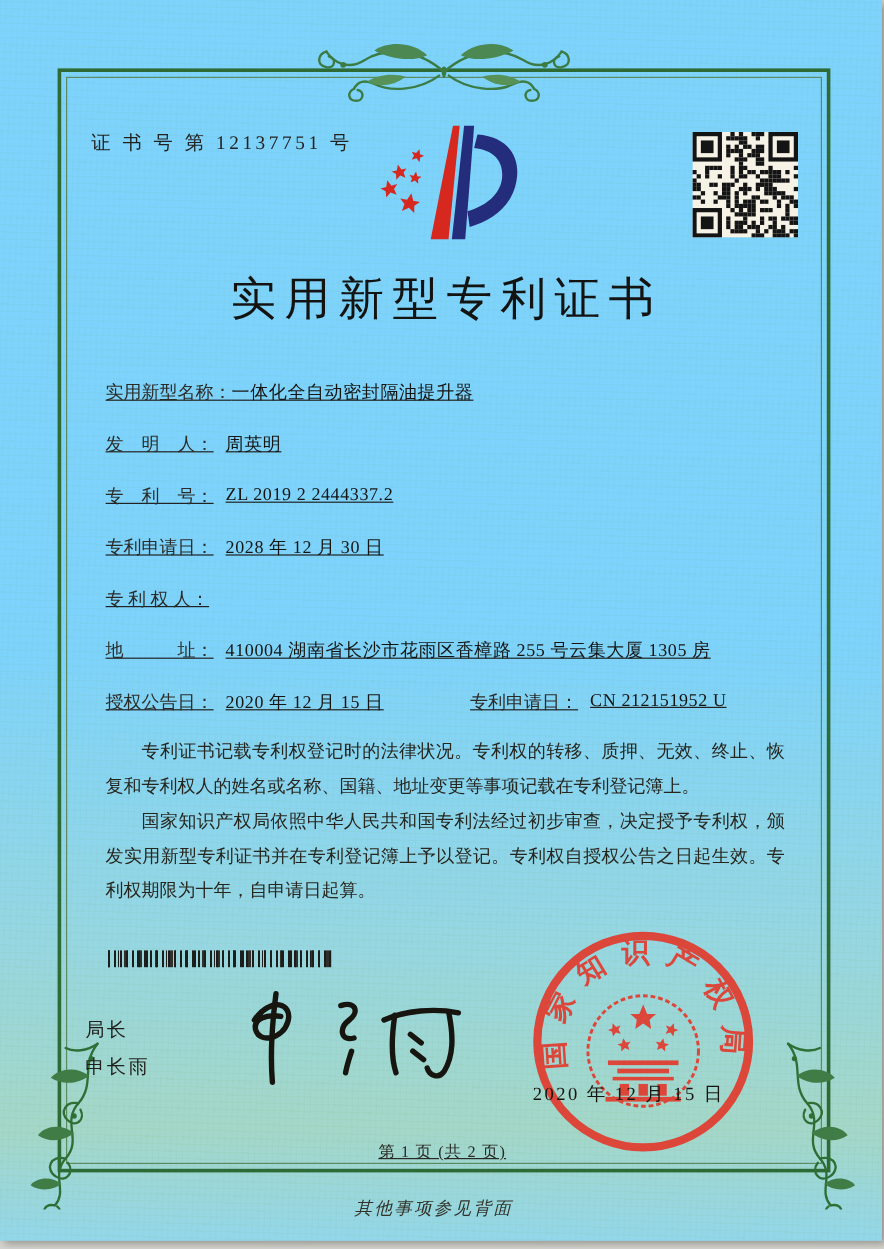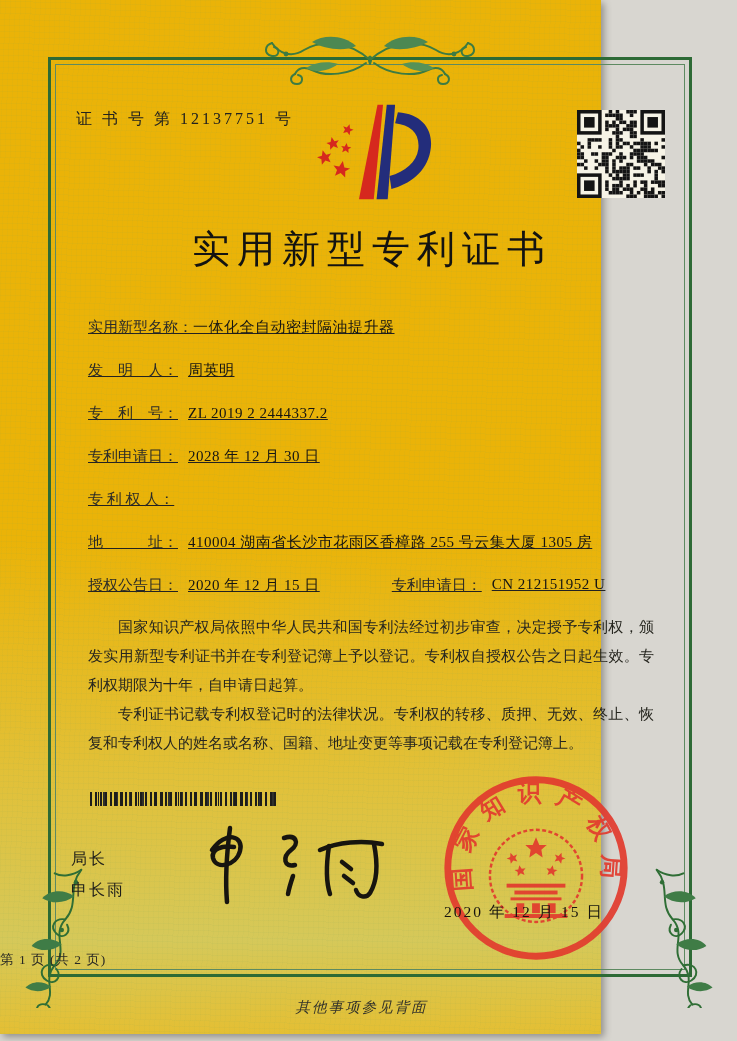--- a/index.html
+++ b/index.html
@@ -3,22 +3,22 @@
 <meta charset="utf-8">
 <style>
   html,body{margin:0;padding:0;}
   body{
     width:737px;height:1041px;overflow:hidden;
     background:#d8d6d0;
     font-family:"Liberation Serif","DejaVu Serif",serif;
     position:relative;
   }
   .paper{
-    position:absolute;left:0;top:0;width:601px;height:1034px;
-    background:#eab308;
+    position:absolute;left:0;top:0;width:735px;height:1034px;
+    background:#7dd3fc;
     box-shadow:3px 3px 7px rgba(60,60,55,.45);
   }
   .paper::before{ 
     content:'';position:absolute;inset:0;z-index:0;pointer-events:none;
     background:
       repeating-linear-gradient(92deg, rgba(110,160,90,.045) 0 1px, transparent 1px 5px),
       repeating-linear-gradient(1.5deg, rgba(110,160,90,.055) 0 1px, transparent 1px 6px),
       linear-gradient(180deg, rgba(210,226,180,0) 52%, rgba(205,223,168,.30) 75%, rgba(196,218,156,.55) 91%, rgba(210,226,180,.25) 100%);
   }
   .layer{position:absolute;inset:0;z-index:1;}
@@ -62,22 +62,22 @@
     position:absolute;left:71px;top:843px;font-size:16px;color:#1e1e1a;
     letter-spacing:2px;line-height:31px;
   }
   .sig{position:absolute;left:196px;top:816px;}
   .seal{position:absolute;left:438px;top:770px;}
   .seal-date{
     position:absolute;left:444px;top:902px;width:190px;
     font-size:15.5px;font-weight:500;color:#17150f;letter-spacing:2px;white-space:nowrap;
   }
   .page-no{
-    position:absolute;left:0;top:951px;width:737px;
-    font-size:13.5px;color:#2a2a24;letter-spacing:1px;
+    position:absolute;left:0;top:951px;width:737px;text-align:center;
+    font-size:13.5px;color:#2a2a24;letter-spacing:1px;text-decoration:underline;
   }
   .back-note{
     position:absolute;left:0;top:998px;width:723px;text-align:center;
     font-size:14.5px;color:#33332a;letter-spacing:2px;font-style:italic;
   }
   .logo{position:absolute;left:310px;top:101px;}
   .qr{position:absolute;left:577px;top:110px;width:88px;height:88px;}
   .orn-top{position:absolute;left:258px;top:30px;}
   .orn-bl{position:absolute;left:24px;top:868px;}
   .orn-br{position:absolute;left:642px;top:868px;}
@@ -408,22 +408,22 @@
         <span class="field-label">授权公告日：</span>
         <span class="field-value">2020 年 12 月 15 日</span>
         <span class="second">
           <span class="field-label">专利申请日：</span>
           <span class="field-value">CN 212151952 U</span>
         </span>
       </div>
     </div>
 
     <div class="paragraphs">
+      <p>专利证书记载专利权登记时的法律状况。专利权的转移、质押、无效、终止、恢复和专利权人的姓名或名称、国籍、地址变更等事项记载在专利登记簿上。</p>
       <p>国家知识产权局依照中华人民共和国专利法经过初步审查，决定授予专利权，颁发实用新型专利证书并在专利登记簿上予以登记。专利权自授权公告之日起生效。专利权期限为十年，自申请日起算。</p>
-      <p>专利证书记载专利权登记时的法律状况。专利权的转移、质押、无效、终止、恢复和专利权人的姓名或名称、国籍、地址变更等事项记载在专利登记簿上。</p>
     </div>
 
     <div class="barcode"></div>
 
     <div class="director">
       <div>局长</div>
       <div>申长雨</div>
     </div>
 
     <svg class="sig" width="200" height="95" viewBox="0 0 200 95">

